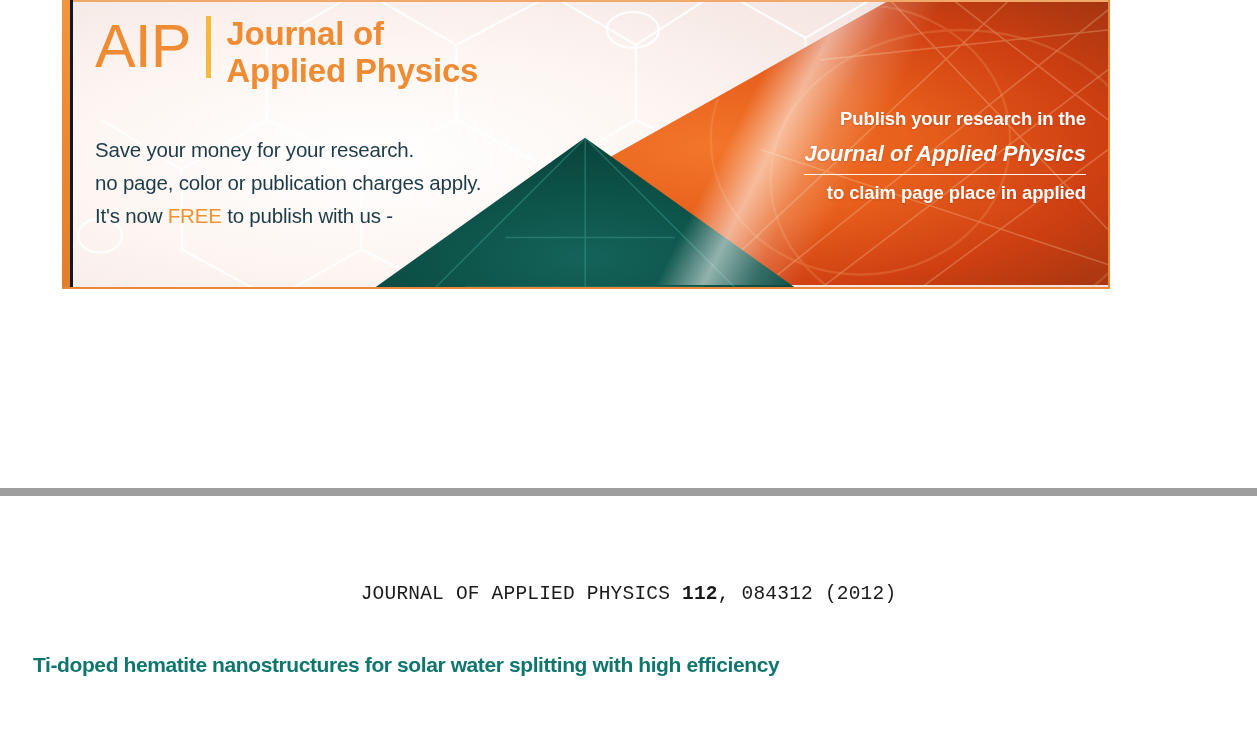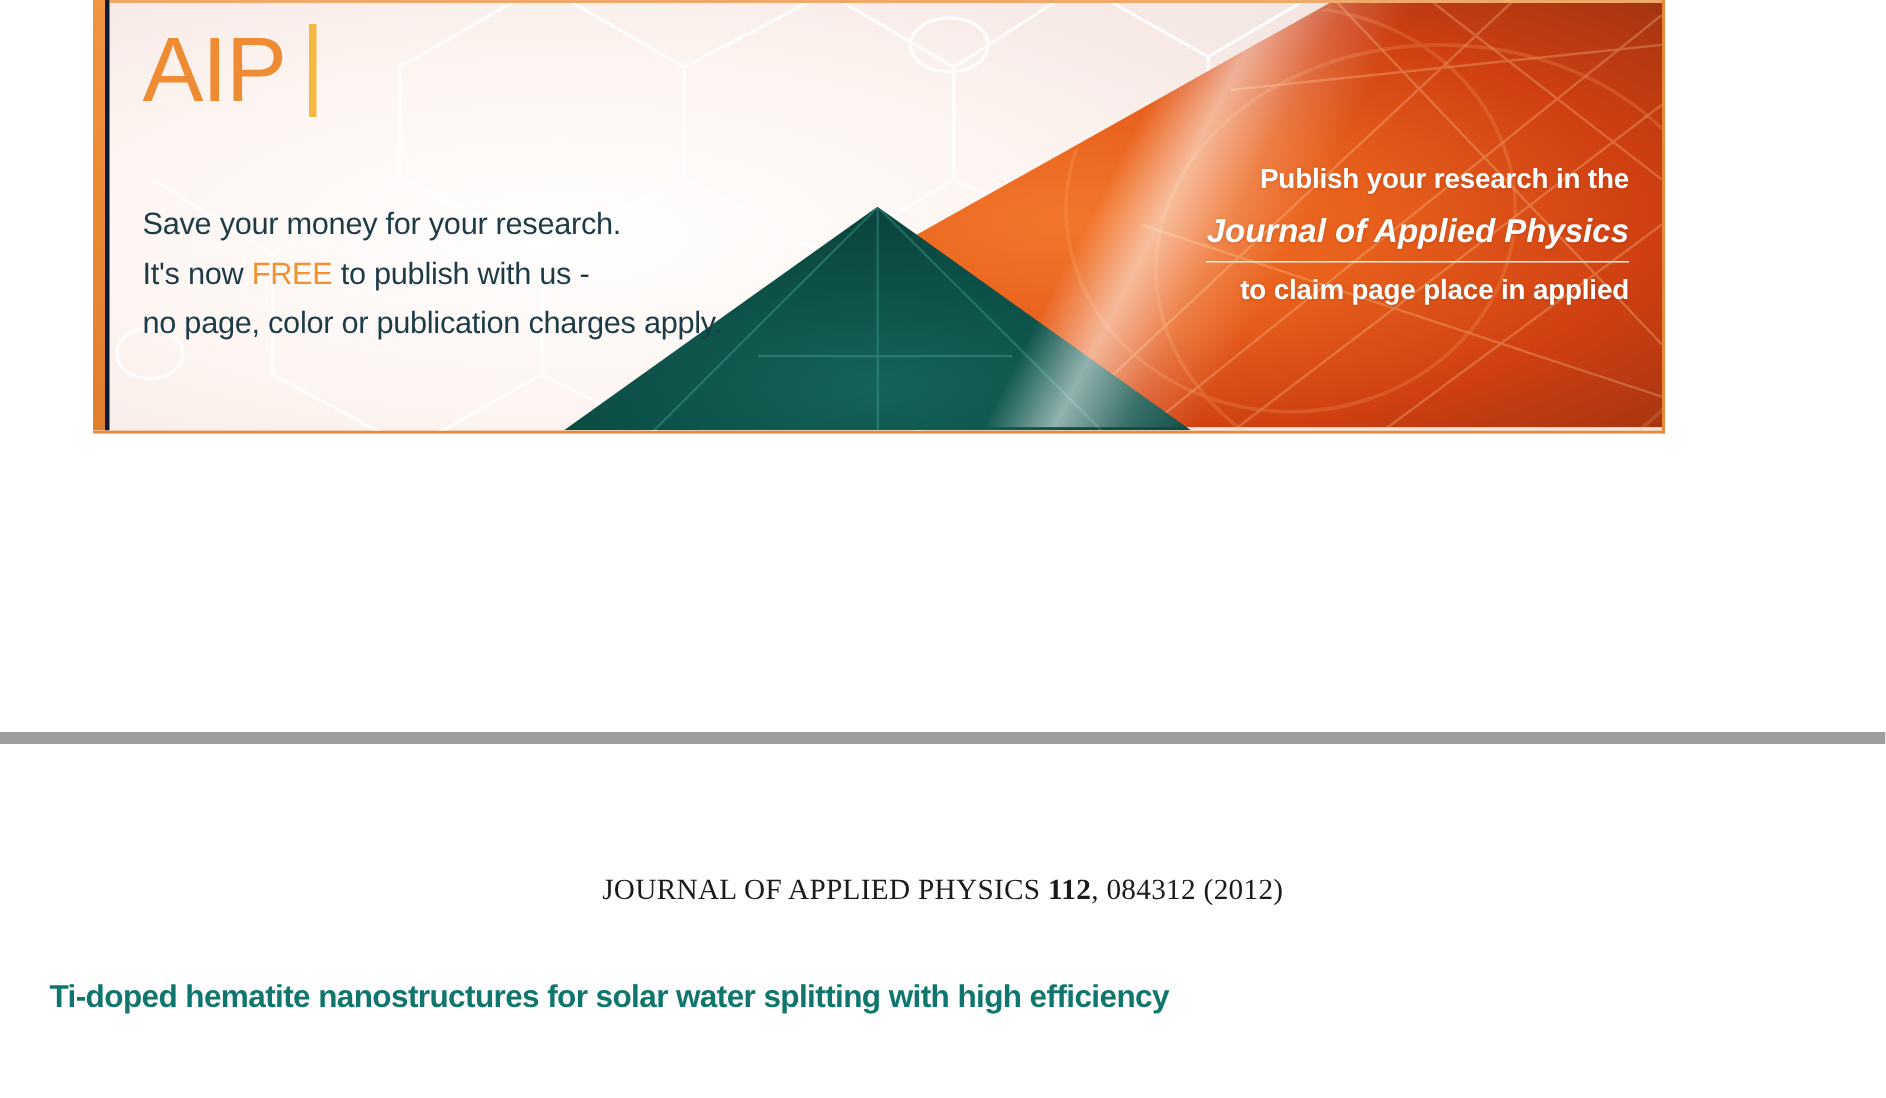--- a/index.html
+++ b/index.html
@@ -195,21 +195,21 @@
     top: 496px;
     width: 1257px;
     height: 236px;
     background: #ffffff;
   }
   .journal-ref {
     position: absolute;
     left: 0; right: 0;
     top: 87px;
     text-align: center;
-    font-family: Liberation Serif, serif;
+    font-family: Liberation Mono, monospace;
     font-size: 19.5px;
     color: #1a1a1a;
     letter-spacing: 0.2px;
   }
   .journal-ref .vol { font-weight: 700; }
   .paper-title {
     position: absolute;
     left: 33px;
     top: 142px;
     width: 1062px;
@@ -288,26 +288,30 @@
 
   <div class="banner-sheen"></div>
 
   <div class="banner-top-rule"></div>
   <div class="banner-left-orange"></div>
   <div class="banner-left-navy"></div>
 
   <div class="aip-logo">
     <span class="aip-mark">AIP</span>
     <span class="aip-divider"></span>
+    <span class="aip-journal">
+      <span>Journal of</span><br>
+      <span>Applied Physics</span>
+    </span>
   </div>
 
   <div class="banner-tagline">
     <div>Save your money for your research.</div>
+    <div>no page, color or publication charges apply.</div>
     <div><span>It's now </span><span class="free">FREE</span><span> to publish with us -</span></div>
-    <div>no page, color or publication charges apply.</div>
   </div>
 
   <div class="banner-cta">
     <div>Publish your research in the</div>
     <div><span class="jap">Journal of Applied Physics</span></div>
     <div>to claim page place in applied</div>
   </div>
 </div>
 
 <div id="page-divider"></div>

